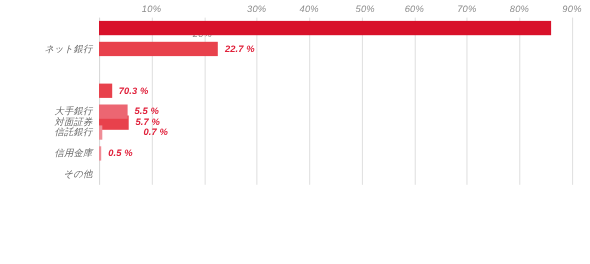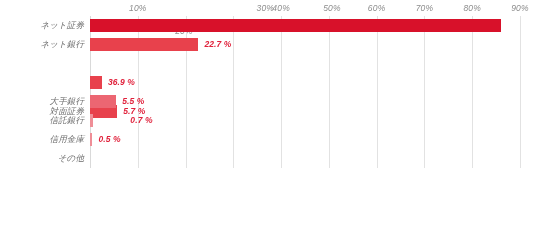--- a/index.html
+++ b/index.html
@@ -103,21 +103,21 @@
   }
 </style>
 </head>
 <body>
 
 <div id="chart-root">
 
   <div id="xaxis">
       <div class="tick-label" style="left: 47.7778px;">10%</div>
       <div class="tick-label" style="left: 94px; margin-top: 23px;">20%</div>
-      <div class="tick-label" style="left: 143.333px; margin-left: 32px;">30%</div>
+      <div class="tick-label" style="left: 143.333px;">30%</div>
       <div class="tick-label" style="left: 191.111px;">40%</div>
       <div class="tick-label" style="left: 242px; text-align: right;">50%</div>
       <div class="tick-label" style="left: 286.667px;">60%</div>
       <div class="tick-label" style="left: 334.444px;">70%</div>
       <div class="tick-label" style="left: 382.222px;">80%</div>
       <div class="tick-label" style="left: 430px;">90%</div>
     </div>
 
   <div class="plot" id="plot">
       <div class="gridline axis-zero" style="left: 0px;"></div>
@@ -126,36 +126,35 @@
       <div class="gridline" style="left: 143.333px;"></div>
       <div class="gridline" style="left: 191.111px;"></div>
       <div class="gridline" style="left: 238.889px;"></div>
       <div class="gridline" style="left: 286.667px;"></div>
       <div class="gridline" style="left: 334.444px;"></div>
       <div class="gridline" style="left: 382.222px;"></div>
       <div class="gridline" style="left: 430px;"></div>
     </div>
 
 <div class="row" style="top: 16px;">
-      <div class="cat-label">ネット証券</div>
       <div class="bar primary" style="width: 410.889px; background: rgb(216, 17, 42);"></div>
     </div>
     <div class="row" style="top: 35px;">
       <div class="cat-label">ネット銀行</div>
       <div class="bar" style="width: 108.456px; background: rgb(232, 65, 76);"></div>
       <div class="value-label" style="left: 204.456px;">22.7 %</div>
     </div>
     <div class="row" style="top: 70px; margin-top: 32px;">
       <div class="cat-label">対面証券</div>
       <div class="bar" style="width: 27.2333px; background: rgb(232, 65, 76);"></div>
       <div class="value-label" style="left: 123.233px;">5.7 %</div>
     </div>
     <div class="row" style="top: 73px;">
       <div class="bar" style="width: 11.9444px; background: rgb(232, 65, 76);"></div>
-      <div class="value-label" style="left: 107.944px;">36.9 %</div>
+      <div class="value-label" style="left: 107.944px;">70.3 %</div>
     </div>
     <div class="row" style="top: 92px; padding-left: 20px;">
       <div class="cat-label">大手銀行</div>
       <div class="bar" style="width: 26.2778px; background: rgb(236, 102, 114);"></div>
       <div class="value-label" style="left: 122.278px;">5.5 %</div>
     </div>
     <div class="row" style="top: 111px;">
       <div class="cat-label">信託銀行</div>
       <div class="bar" style="width: 3.34444px; background: rgb(239, 142, 151);"></div>
       <div class="value-label" style="left: 99.3444px; margin-left: 31px;">0.7 %</div>

